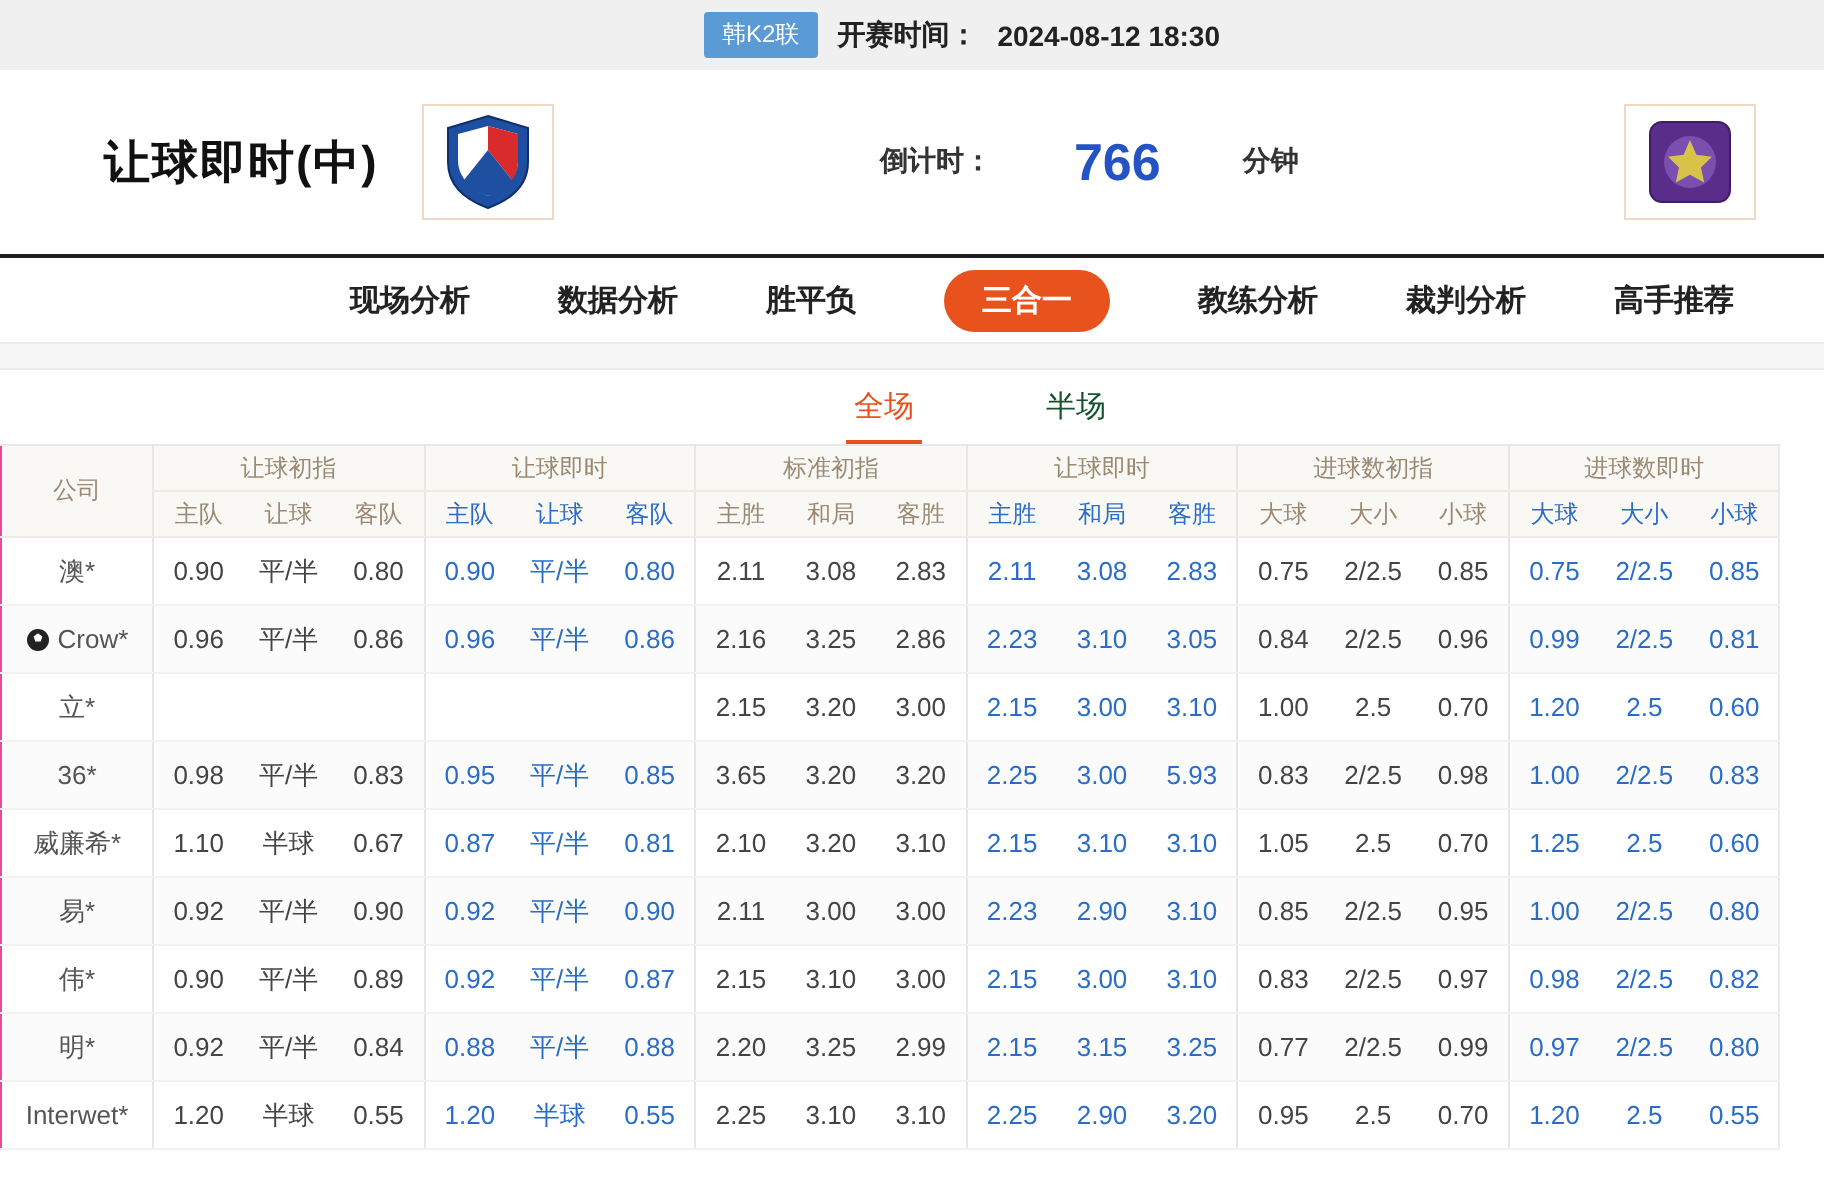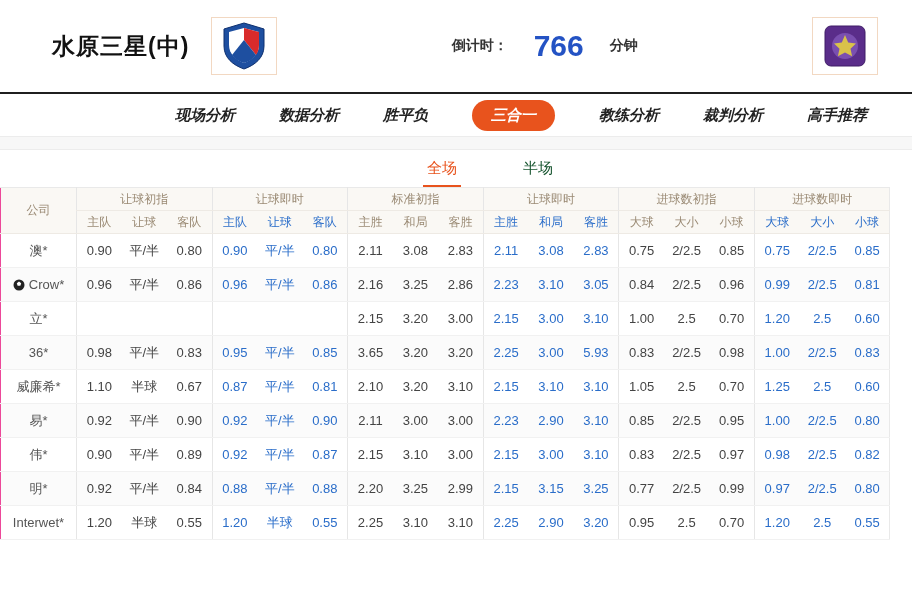--- a/index.html
+++ b/index.html
@@ -19,23 +19,23 @@
     background: #5b9bd5; color: #fff; font-size: 12px;
     padding: 3px 9px; border-radius: 2px; cursor: pointer;
   }
   .kickoff { font-weight: bold; color: #222; font-size: 14px; }
   
   .match-header { height: 92px; display: flex; align-items: center; background: #fff; padding: 0 34px 0 52px; }
   .team { display: flex; align-items: center; gap: 22px; }
   .team-name { font-size: 23px; font-weight: bold; color: #111; letter-spacing: 1px; white-space: nowrap; }
   .logo-box { width: 66px; height: 58px; border: 1px solid #f2d8c2; display: flex; align-items: center; justify-content: center; background: #fff; flex: 0 0 auto; }
   .countdown { flex: 1; display: flex; align-items: center; justify-content: center; gap: 21px; font-size: 14px; font-weight: bold; color: #333; }
-  .countdown .count { font-size: 30px; color: #2453c4; margin: 0 5px; }
-  
-  .nav { height: 44px; border-top: 2px solid #1f1f1f; display: flex; align-items: center; justify-content: center; gap: 44px; padding-left: 130px; background: #fff; font-style: italic; }
+  .countdown .count { font-size: 26px; color: #2453c4; margin: 0 20px; }
+  
+  .nav { height: 44px; border-top: 2px solid #1f1f1f; display: flex; align-items: center; justify-content: center; gap: 44px; padding-left: 130px; background: #fff; }
   .nav-item { font-size: 15px; font-weight: bold; color: #222; cursor: pointer; white-space: nowrap; }
   .nav-item.active { background: #e8531d; color: #fff; padding: 6px 19px; border-radius: 17px; }
   
   .mid-strip { height: 14px; background: #f7f7f7; border-top: 1px solid #ececec; border-bottom: 1px solid #ececec; }
   
   .tabs { height: 37px; display: flex; align-items: flex-end; justify-content: center; gap: 58px; padding-left: 68px; background: #fff; }
   .tab { font-size: 15px; color: #14532d; padding: 6px 4px 9px; cursor: pointer; }
   .tab.active { color: #e8531d; border-bottom: 2px solid #e8531d; padding-bottom: 7px; }
   
   table { border-collapse: collapse; table-layout: fixed; width: 890px; font-size: 13px;
@@ -48,24 +48,29 @@
   tbody tr:nth-child(even) { background: #fbfbfb; }
   tbody td.live { color: #2a6dc9; }
   tbody td.company { color: #555; font-size: 13px; border-right: 1px solid #e6e6e6; cursor: pointer; }
   td.company svg { vertical-align: -2px; margin-right: 4px; }
 </style>
 </head>
 <body>
 
 <div>
 
+  <div class="top-strip">
+    <span class="league-badge">韩K2联</span>
+    <span class="kickoff">开赛时间：</span>
+    <span class="kickoff">2024-08-12 18:30</span>
+  </div>
 
   <div class="match-header">
     <div class="team">
-      <span class="team-name">水原三星(中)</span>
+      <span class="team-name">让球即时(中)</span>
       <div class="logo-box">
         <svg width="44" height="48" viewBox="0 0 44 48">
           <path d="M22 1 L42 7 V24 C42 36 33 43 22 47 C11 43 2 36 2 24 V7 Z" fill="#1e4fa0" stroke="#0d2f6e" stroke-width="1"></path>
           <path d="M22 6 L37 10 V23 C37 32 30 38 22 41 C14 38 7 32 7 23 V10 Z" fill="#ffffff"></path>
           <path d="M22 6 L37 10 V23 C37 27 36 30 34 33 L22 18 Z" fill="#d92b2b"></path>
           <path d="M22 18 L34 33 C31 37 27 39.5 22 41 C17 39.5 13 37 10 33 Z" fill="#1e4fa0"></path>
         </svg>
       </div>
     </div>
     <div class="countdown">

